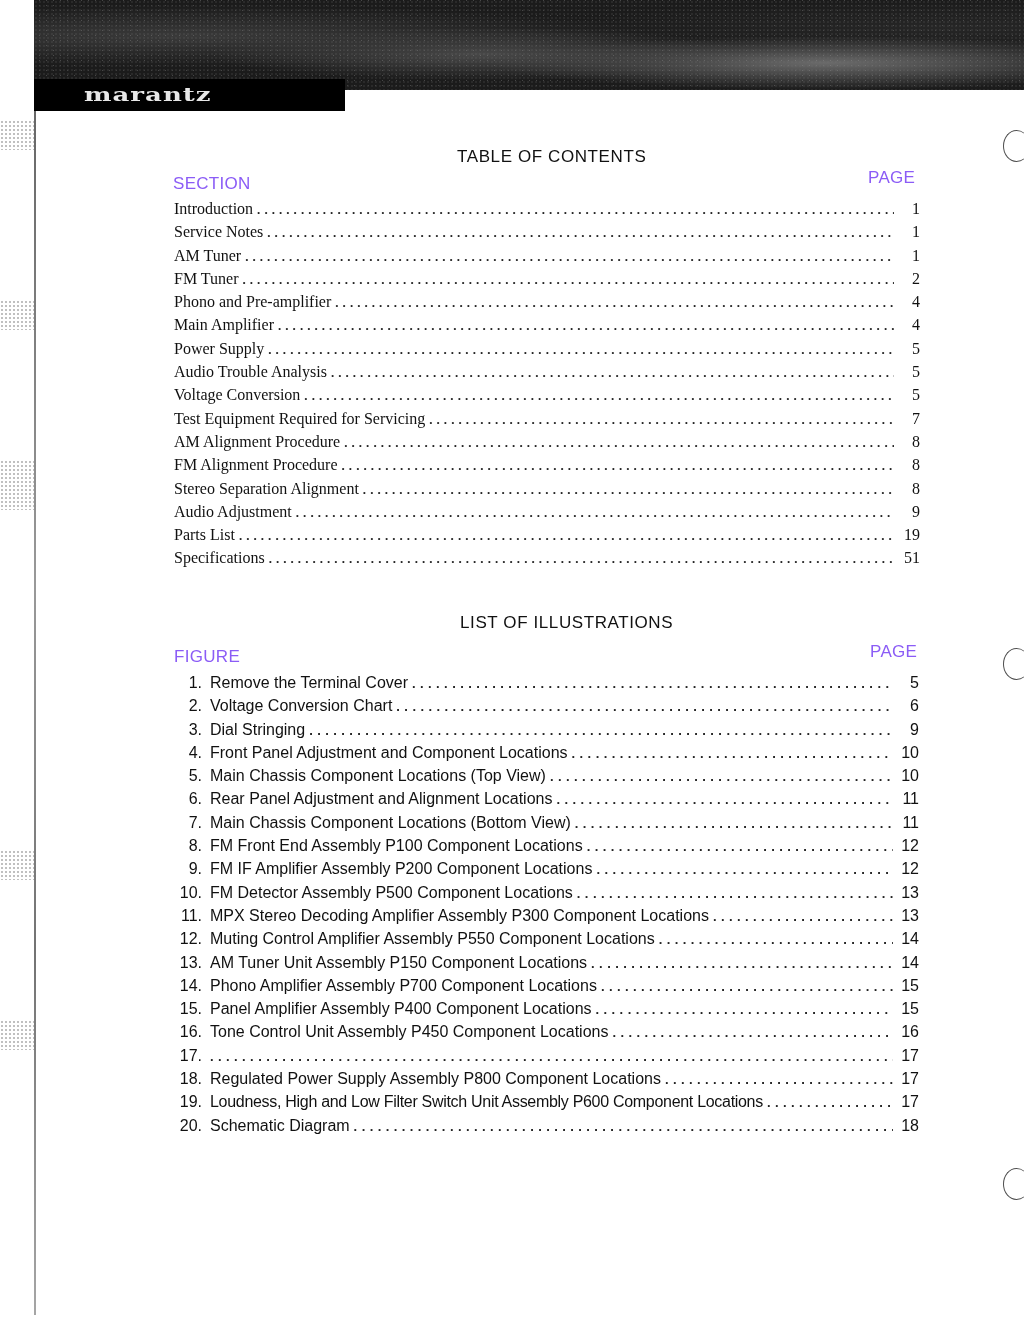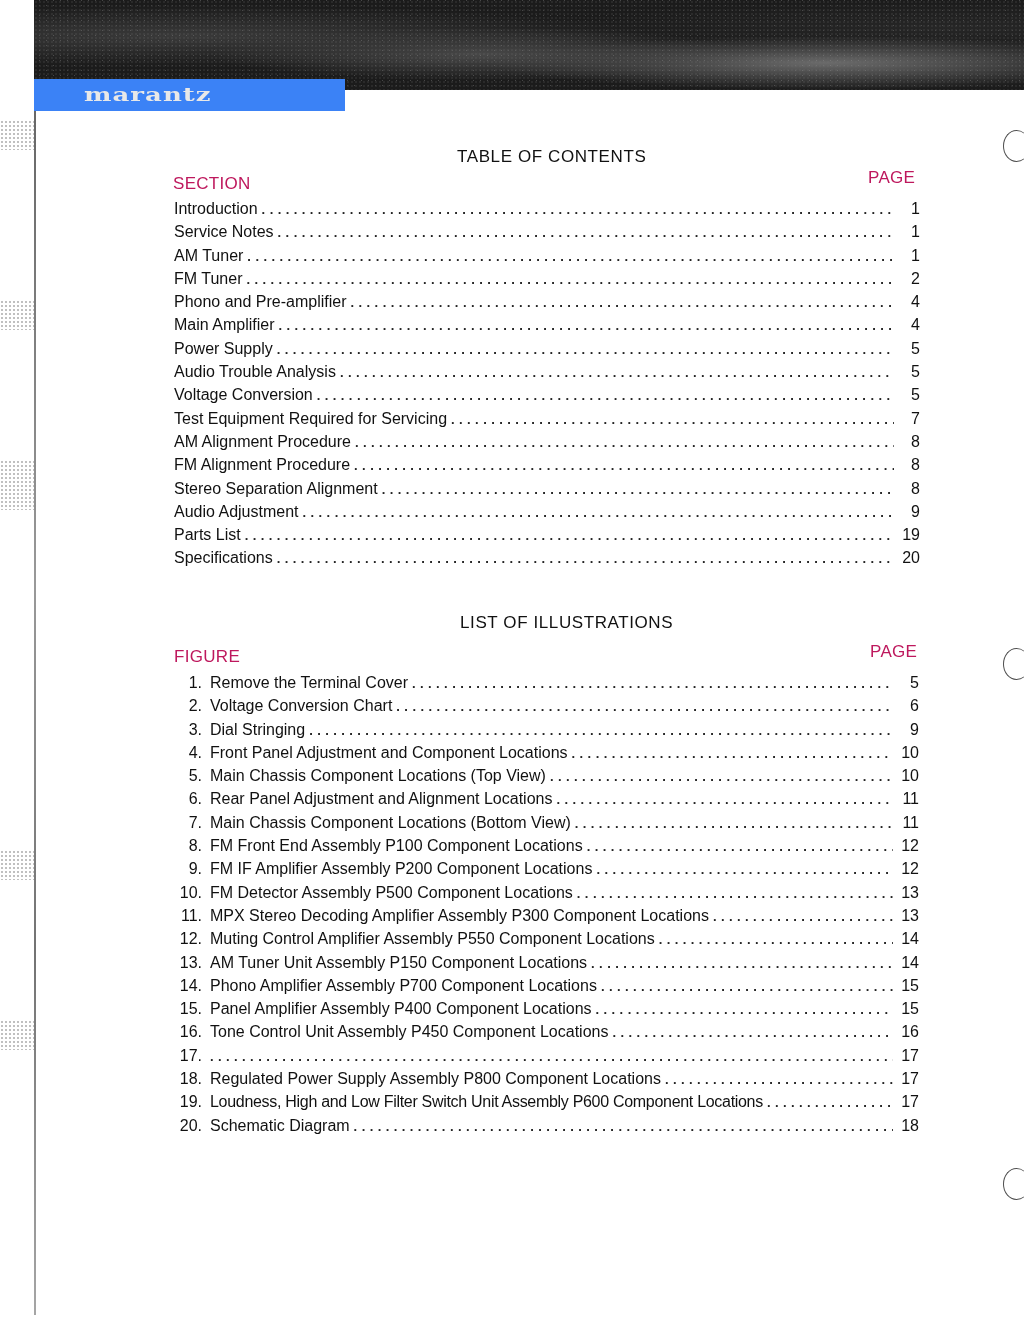--- a/index.html
+++ b/index.html
@@ -39,21 +39,21 @@
     background-size: 4px 4px, 7px 5px;
     background-position: 0 0, 2px 3px;
     opacity: 0.35;
   }
   .logo-bar {
     position: absolute;
     left: 34px;
     top: 79px;
     width: 311px;
     height: 32px;
-    background: #3b82f6;
+    background: #000000;
     display: flex;
     align-items: center;
     z-index: 2;
   }
   .logo-text {
     margin-left: 50px;
     font-family: "DejaVu Serif", "Liberation Serif", serif;
     font-weight: bold;
     font-size: 26px;
     letter-spacing: 1px;
@@ -97,21 +97,21 @@
     position: absolute;
     font-size: 17px;
     letter-spacing: 0.6px;
     color: #111;
     margin-left: 24px;
   }
   .col-header {
     position: absolute;
     font-size: 17px;
     letter-spacing: 0.3px;
-    color: #be185d;
+    color: #8b5cf6;
   }
 
   .list {
     position: absolute;
     left: 174px;
     width: 746px;
     margin: 0;
     padding: 0;
     list-style: none;
   }
@@ -169,21 +169,21 @@
 <div class="scan-speckle" style="top:850px"></div>
 <div class="scan-speckle" style="top:1020px"></div>
 <div class="hole" style="top:130px"></div>
 <div class="hole" style="top:648px"></div>
 <div class="hole" style="top:1168px"></div>
 
 <div class="section-title" style="left:433px; top:147px;">TABLE OF CONTENTS</div>
 <div class="col-header" style="left:173px; top:174px;">SECTION</div>
 <div class="col-header" style="left:868px; top:168px;">PAGE</div>
 
-<ul class="list toc-list" style="top:200px;">
+<ul class="list toc-list" style="top:200px;font-family:Liberation Serif, serif;">
   <li class="row">
       <span class="label">Introduction</span>
       <span class="leader"></span>
       <span class="page">1</span>
     </li>
   <li class="row">
       <span class="label">Service Notes</span>
       <span class="leader"></span>
       <span class="page">1</span>
     </li>
@@ -248,21 +248,21 @@
       <span class="page">9</span>
     </li>
   <li class="row">
       <span class="label">Parts List</span>
       <span class="leader"></span>
       <span class="page">19</span>
     </li>
   <li class="row">
       <span class="label">Specifications</span>
       <span class="leader"></span>
-      <span class="page">20</span>
+      <span class="page">51</span>
     </li>
 </ul>
 
 <div class="section-title" style="left:436px; top:613px;">LIST OF ILLUSTRATIONS</div>
 <div class="col-header" style="left:174px; top:647px;">FIGURE</div>
 <div class="col-header" style="left:870px; top:642px;">PAGE</div>
 
 <ul class="list fig-list" style="top:674px;">
   <li class="row">
       <span class="num">1.</span>

